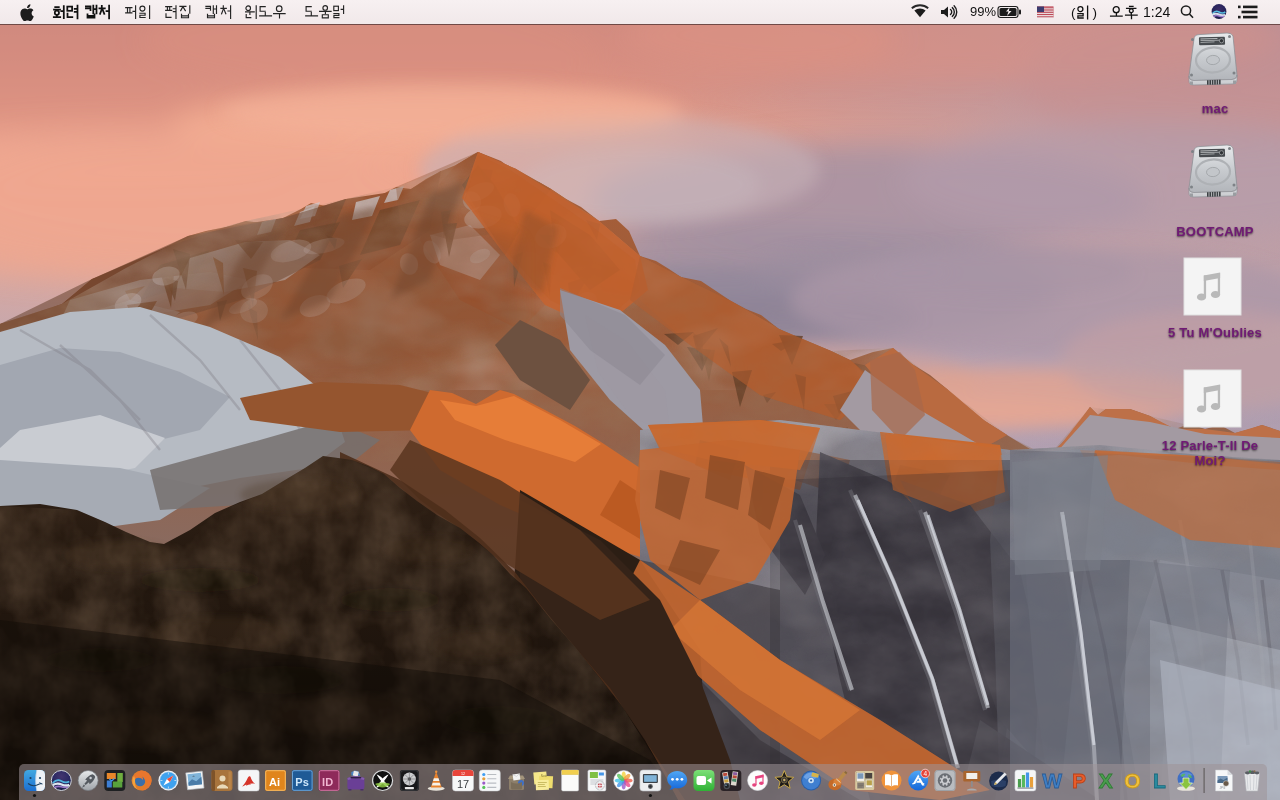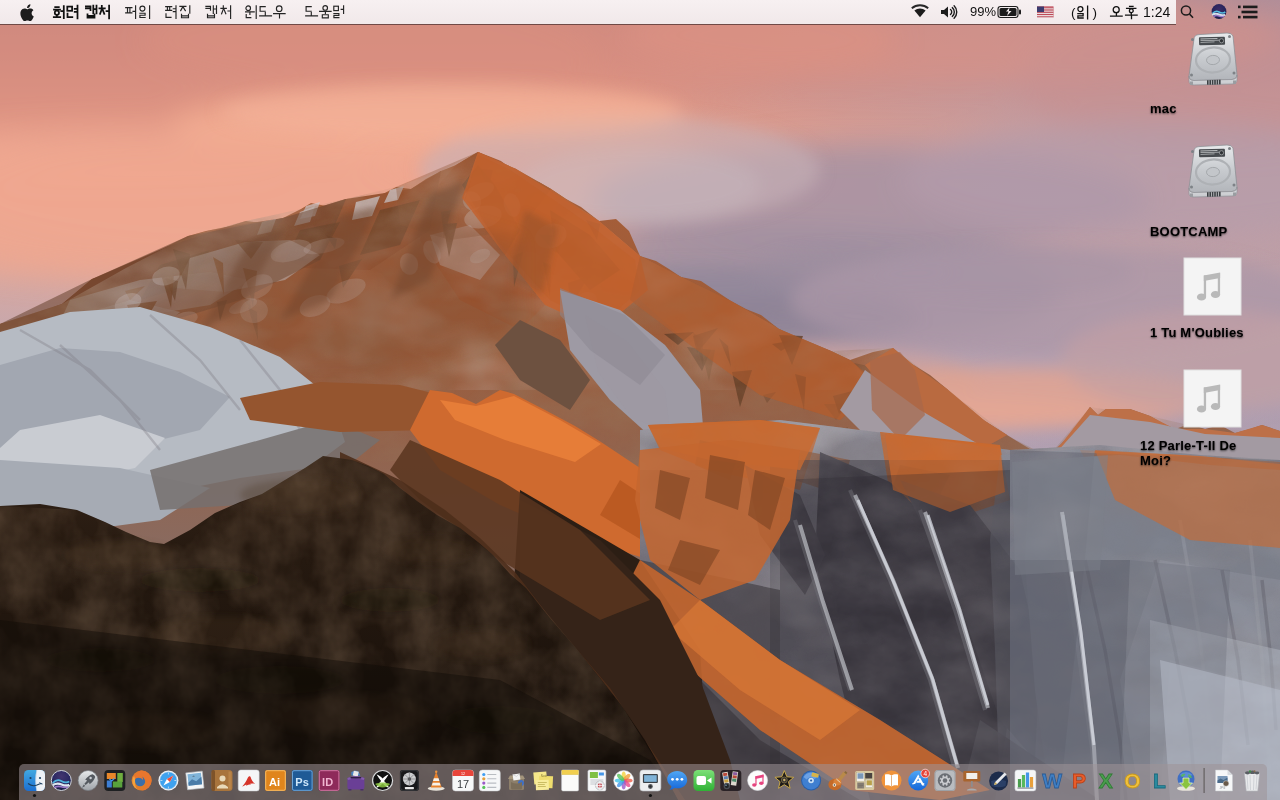--- a/index.html
+++ b/index.html
@@ -1,20 +1,20 @@
 <!DOCTYPE html>
 <html><head>
 <meta charset="utf-8">
 <style>
 html,body{margin:0;padding:0;width:1280px;height:800px;overflow:hidden;font-family:"Liberation Sans",sans-serif;}
 #stage{position:relative;width:1280px;height:800px;background:#b9a0a8;}
 #wall{position:absolute;left:0;top:0;}
-#menubar{position:absolute;left:0;top:0;width:1176px;height:24px;background:linear-gradient(#f7f0f1,#f1e9ea);box-shadow:0 1px 0 rgba(94,62,60,.85);display:flex;align-items:center;}
+#menubar{position:absolute;left:0;top:0;width:1280px;height:24px;background:linear-gradient(#f7f0f1,#f1e9ea);box-shadow:0 1px 0 rgba(94,62,60,.85);display:flex;align-items:center;}
 #dock{position:absolute;left:19px;top:764px;width:1248px;height:36px;border-radius:5px 5px 0 0;background:rgba(158,148,152,.55);}
-.dlabel{position:absolute;color:#000000;font-size:13px;font-weight:bold;text-align:left;text-shadow:0 1px 2px rgba(0,0,0,.6);letter-spacing:.2px;}
+.dlabel{position:absolute;color:#701a75;font-size:13px;font-weight:bold;text-align:center;text-shadow:0 1px 2px rgba(0,0,0,.6);letter-spacing:.2px;}
 </style>
 </head>
 <body>
 <div id="stage">
 <svg id="wall" width="1280" height="800" viewBox="0 0 1280 800">
   <defs>
     <linearGradient id="sky" x1="0" y1="0" x2="0" y2="1">
       <stop offset="0" stop-color="#bc7e7b"></stop>
       <stop offset=".1" stop-color="#cd877e"></stop>
       <stop offset=".22" stop-color="#e69b86"></stop>
@@ -573,21 +573,21 @@
             </g>
 </g>
 </defs>
 <use href="#hdd" x="32" y="1"></use>
 <use href="#hdd" x="32" y="113"></use>
 <use href="#musicfile" x="34" y="228"></use>
 <use href="#musicfile" x="34" y="340"></use>
 </svg>
 <div class="dlabel" style="left:1150px;top:101px;width:130px;">mac</div>
 <div class="dlabel" style="left:1150px;top:224px;width:130px;">BOOTCAMP</div>
-<div class="dlabel" style="left:1150px;top:325px;width:130px;">1 Tu M'Oublies</div>
+<div class="dlabel" style="left:1150px;top:325px;width:130px;">5 Tu M'Oublies</div>
 <div class="dlabel" style="left:1140px;top:438px;width:140px;">12 Parle-T-Il De<br>Moi?</div>
 </div>
 
 <div id="dock"></div>
 <svg width="1280" height="40" viewBox="0 0 1280 40" style="position:absolute;left:0;top:760px">
 <defs>
 <radialGradient id="siriD" cx=".5" cy=".3" r=".8">
           <stop offset="0" stop-color="#43356f"></stop>
           <stop offset=".5" stop-color="#2b2a63"></stop>
           <stop offset="1" stop-color="#101735"></stop>

